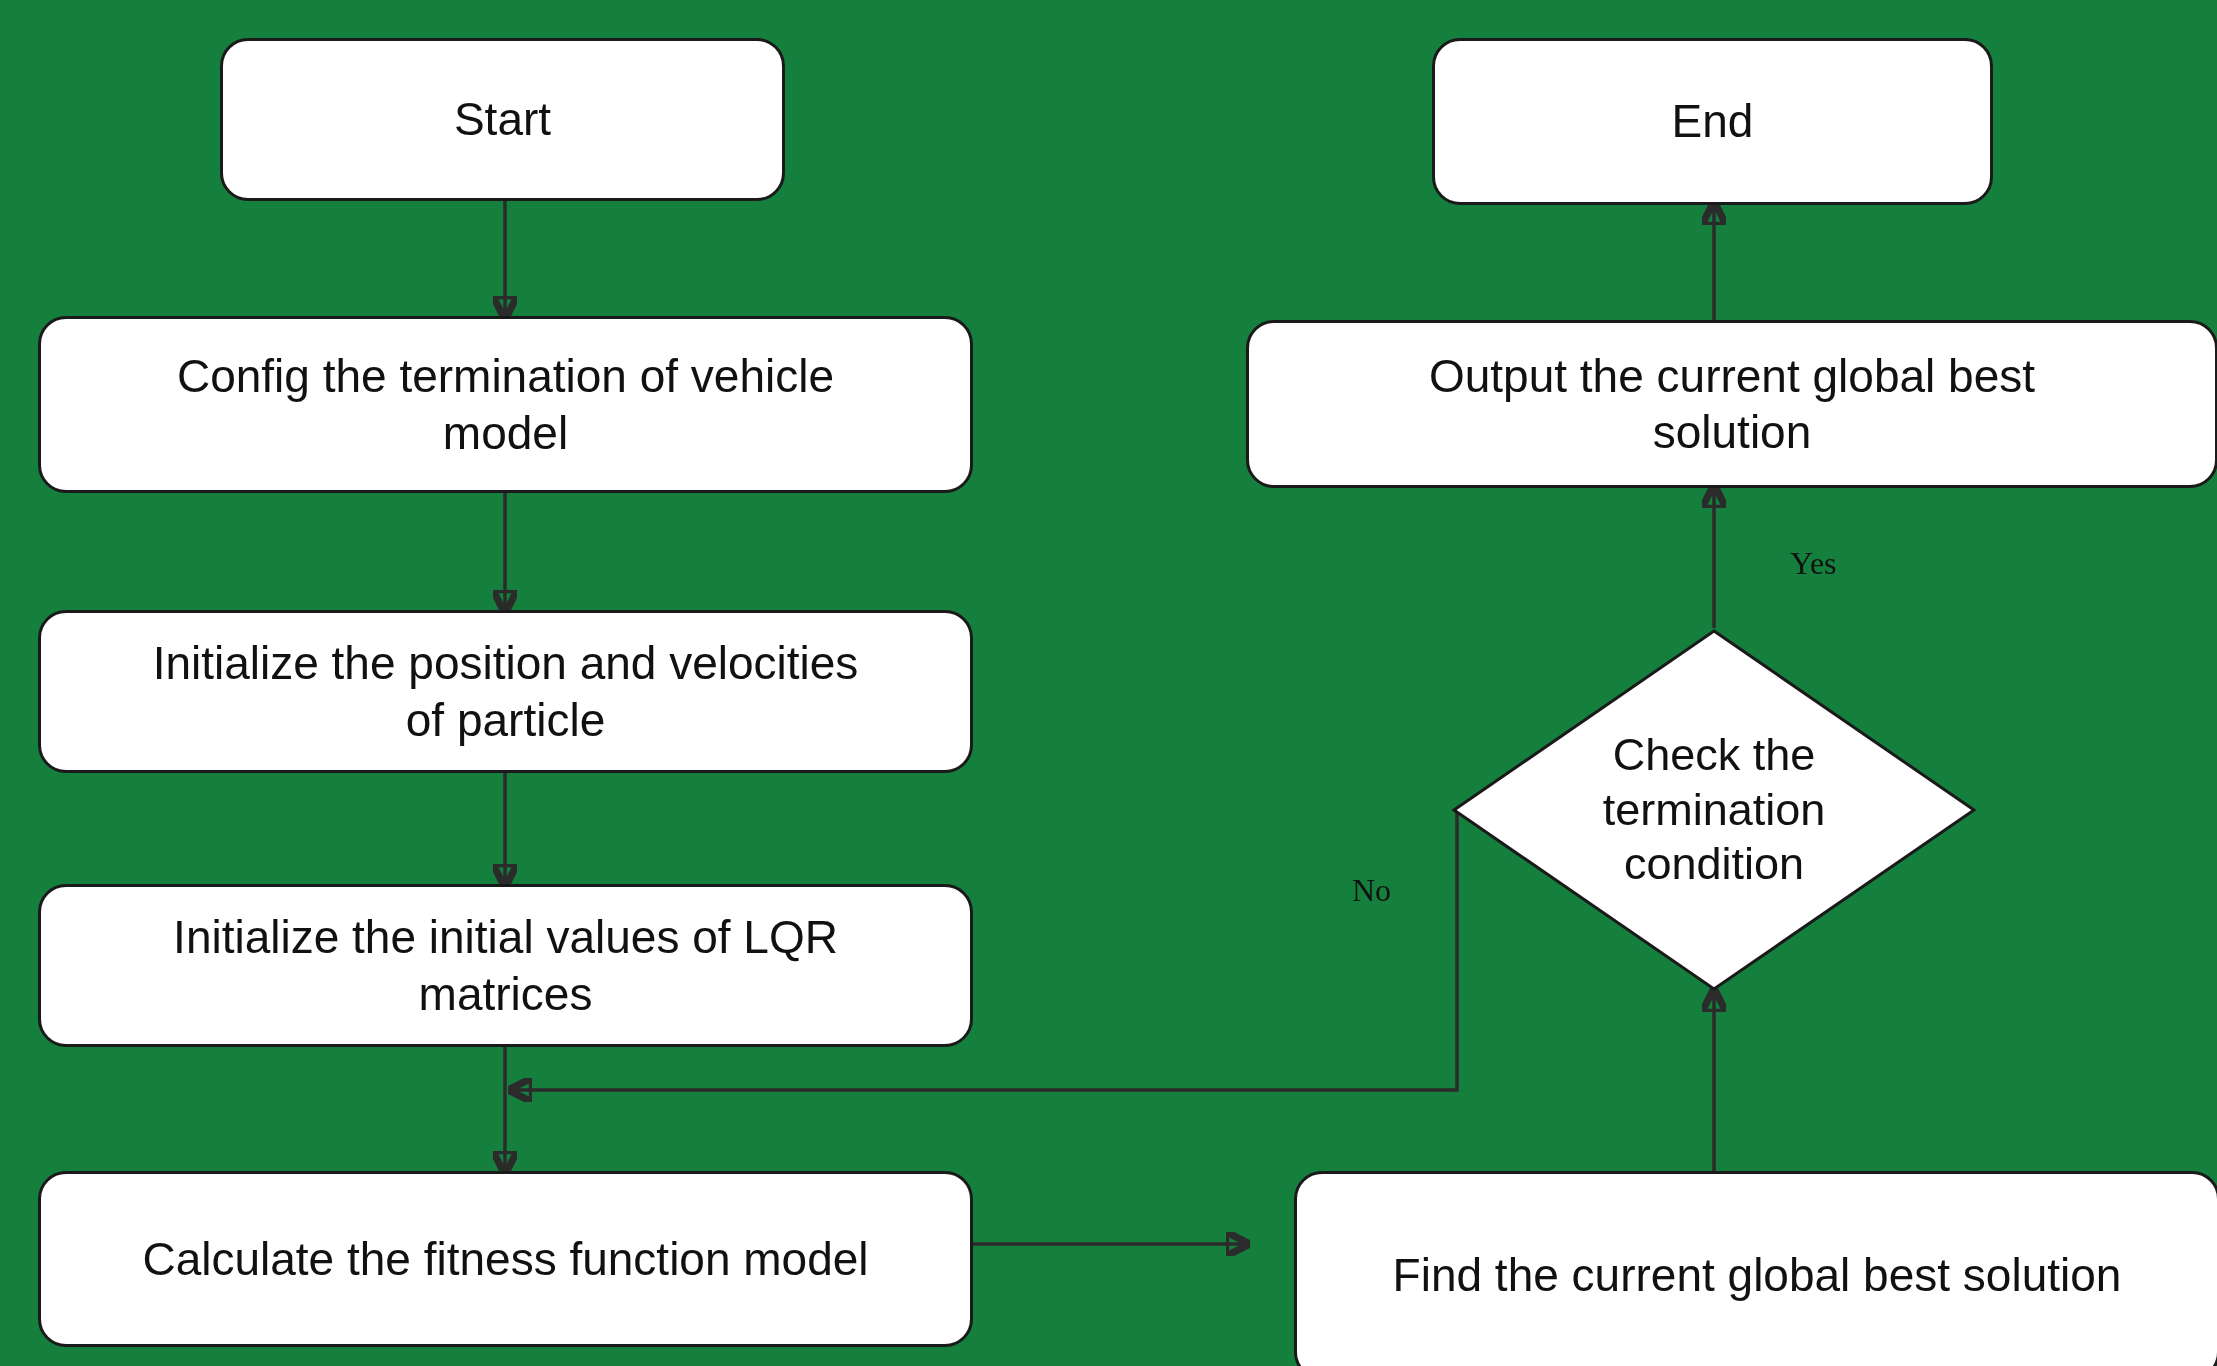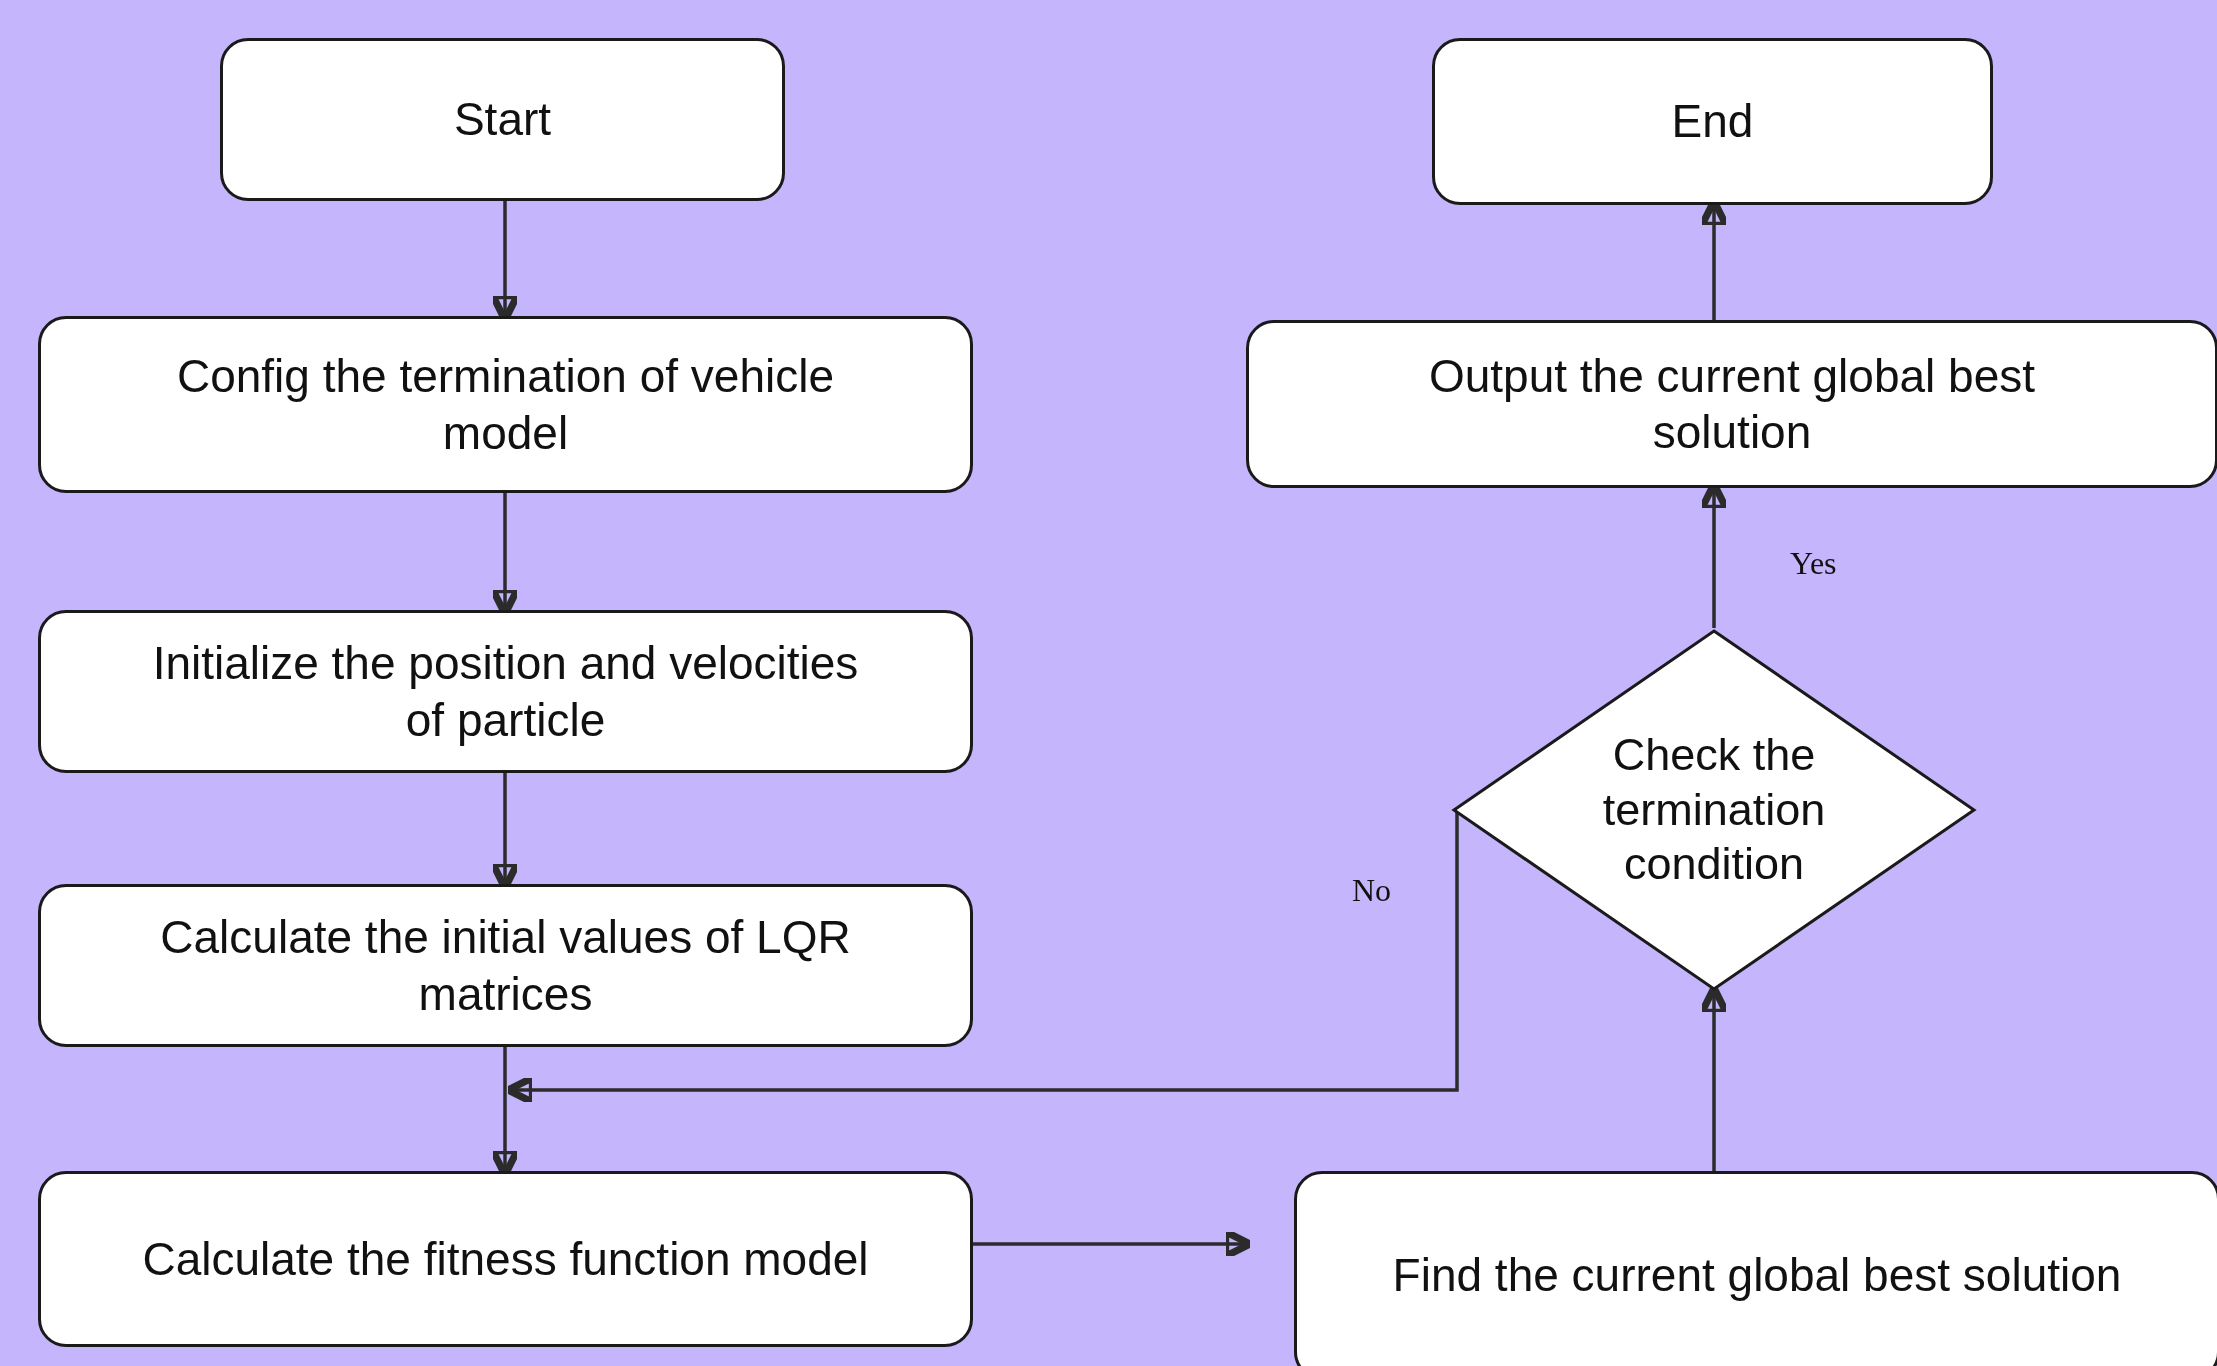--- a/index.html
+++ b/index.html
@@ -8,21 +8,21 @@
     padding: 0;
     background: #ffffff;
   }
   body {
     font-family: "Liberation Sans", sans-serif;
   }
   #canvas {
     position: relative;
     width: 2217px;
     height: 1366px;
-    background: #c4b5fd;
+    background: #15803d;
     overflow: hidden;
   }
   
   .node {
     position: absolute;
     box-sizing: border-box;
     background: #ffffff;
     border: 3px solid #1a1a1a;
     border-radius: 28px;
     display: flex;
@@ -132,21 +132,21 @@
     <span class="node-label">Config the termination of vehicle
 model</span>
   </div>
 
   <div class="node fs-proc" style="left:38px; top:610px; width:935px; height:163px;">
     <span class="node-label">Initialize the position and velocities
 of particle</span>
   </div>
 
   <div class="node fs-proc" style="left:38px; top:884px; width:935px; height:163px;">
-    <span class="node-label">Calculate the initial values of LQR
+    <span class="node-label">Initialize the initial values of LQR
 matrices</span>
   </div>
 
   <div class="node fs-proc" style="left:38px; top:1171px; width:935px; height:176px;">
     <span class="node-label">Calculate the fitness function model</span>
   </div>
 
   <div class="node fs-proc" style="left:1294px; top:1171px; width:926px; height:209px;">
     <span class="node-label">Find the current global best solution</span>
   </div>

